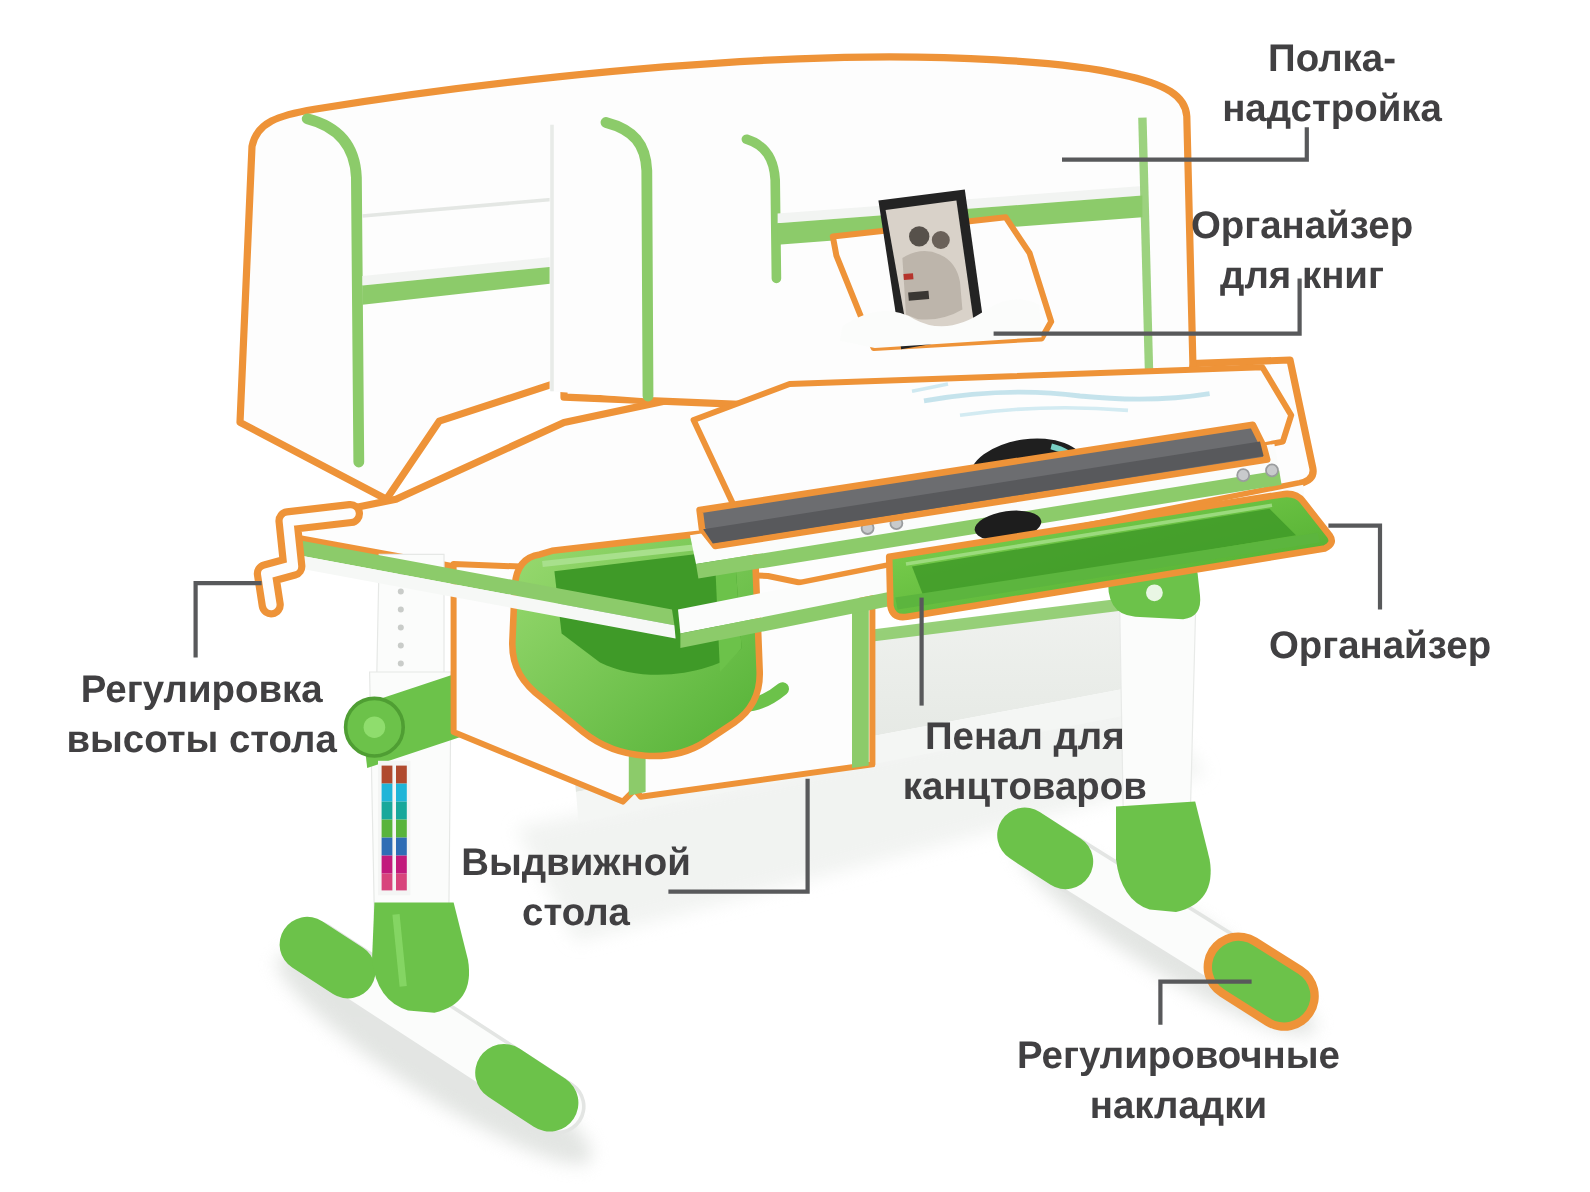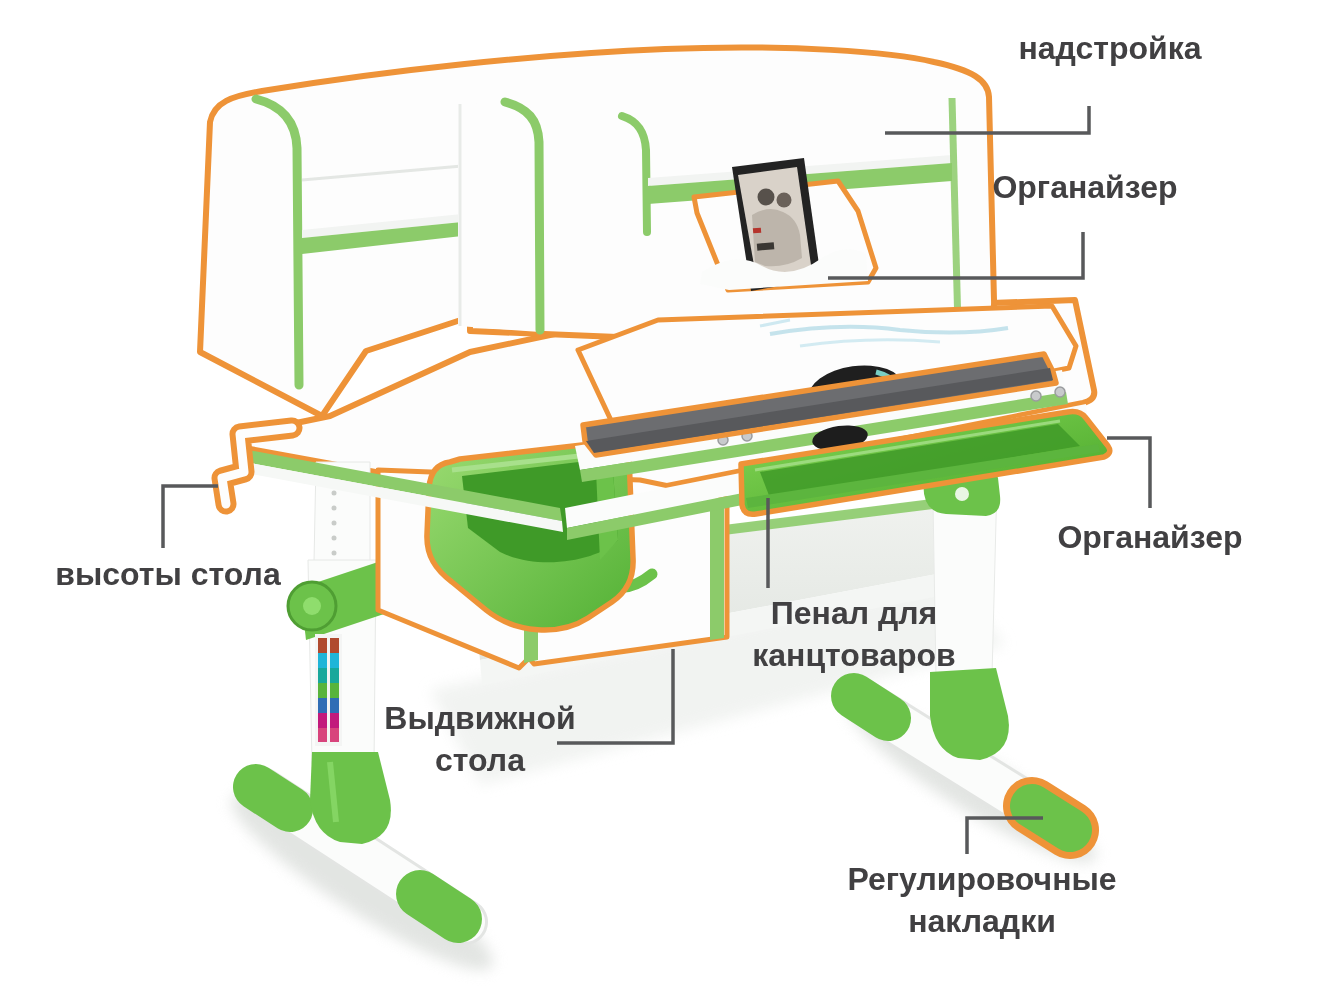--- a/index.html
+++ b/index.html
@@ -237,42 +237,45 @@
     <polyline class="leader" points="828,278 1083,278 1083,232"></polyline>
     <polyline class="leader" points="1107,438 1150,438 1150,508"></polyline>
     <polyline class="leader" points="768,498 768,588"></polyline>
     <polyline class="leader" points="557,743 673,743 673,649"></polyline>
     <polyline class="leader" points="218,486 163,486 163,548"></polyline>
     <polyline class="leader" points="1043,818 967,818 967,854"></polyline>
   </g>
 </svg>
 
   <div class="callout" style="left:990px;top:27px;width:240px;">
+    <span>Полка-</span>
     <span>надстройка</span>
   </div>
 
   <div class="callout" style="left:965px;top:166px;width:240px;">
     <span>Органайзер</span>
+    <span>для книг</span>
   </div>
 
   <div class="callout" style="left:1030px;top:516px;width:240px;">
     <span>Органайзер</span>
   </div>
 
   <div class="callout" style="left:734px;top:592px;width:240px;">
     <span>Пенал для</span>
     <span>канцтоваров</span>
   </div>
 
   <div class="callout" style="left:360px;top:697px;width:240px;">
     <span>Выдвижной</span>
     <span>стола</span>
   </div>
 
   <div class="callout" style="left:38px;top:553px;width:260px;">
+    <span>Регулировка</span>
     <span>высоты стола</span>
   </div>
 
   <div class="callout" style="left:837px;top:858px;width:290px;">
     <span>Регулировочные</span>
     <span>накладки</span>
   </div>
 
 </div>
 

